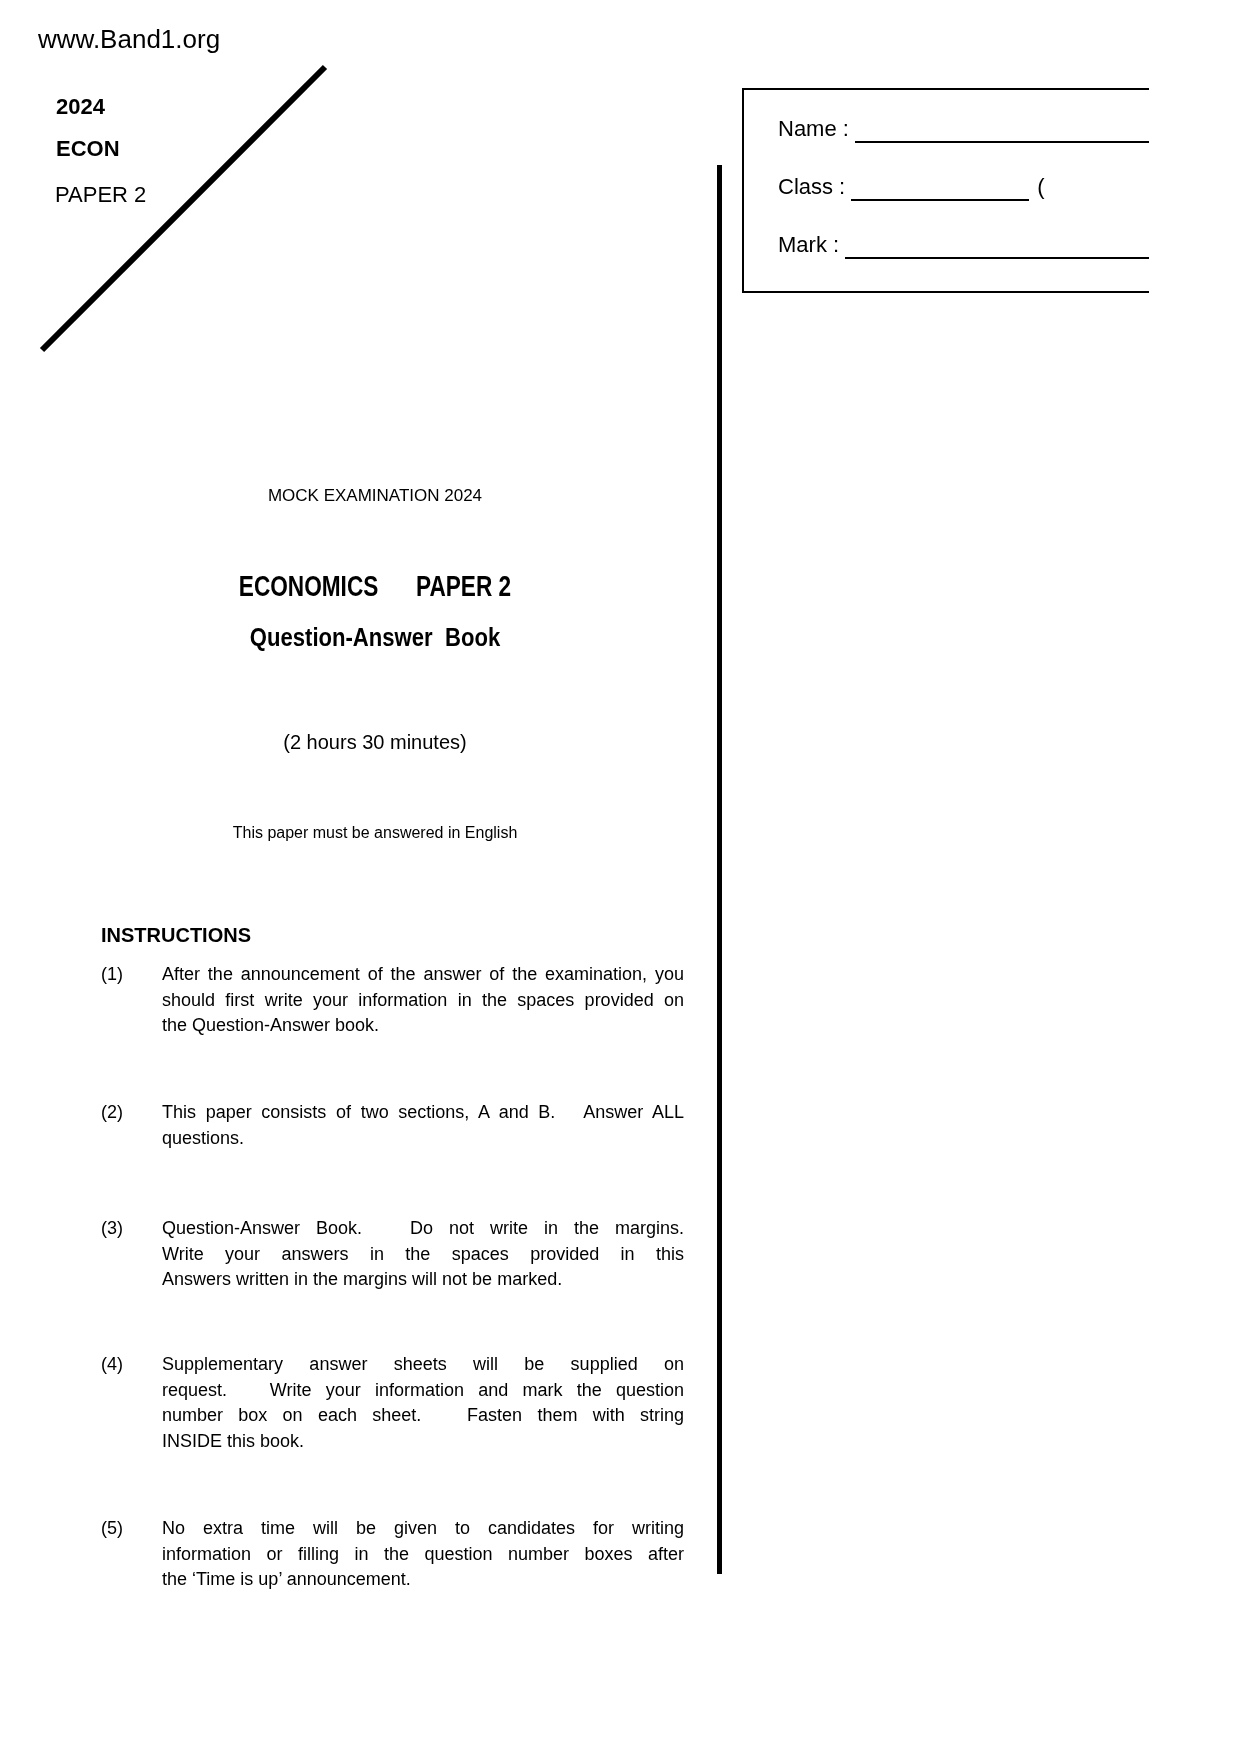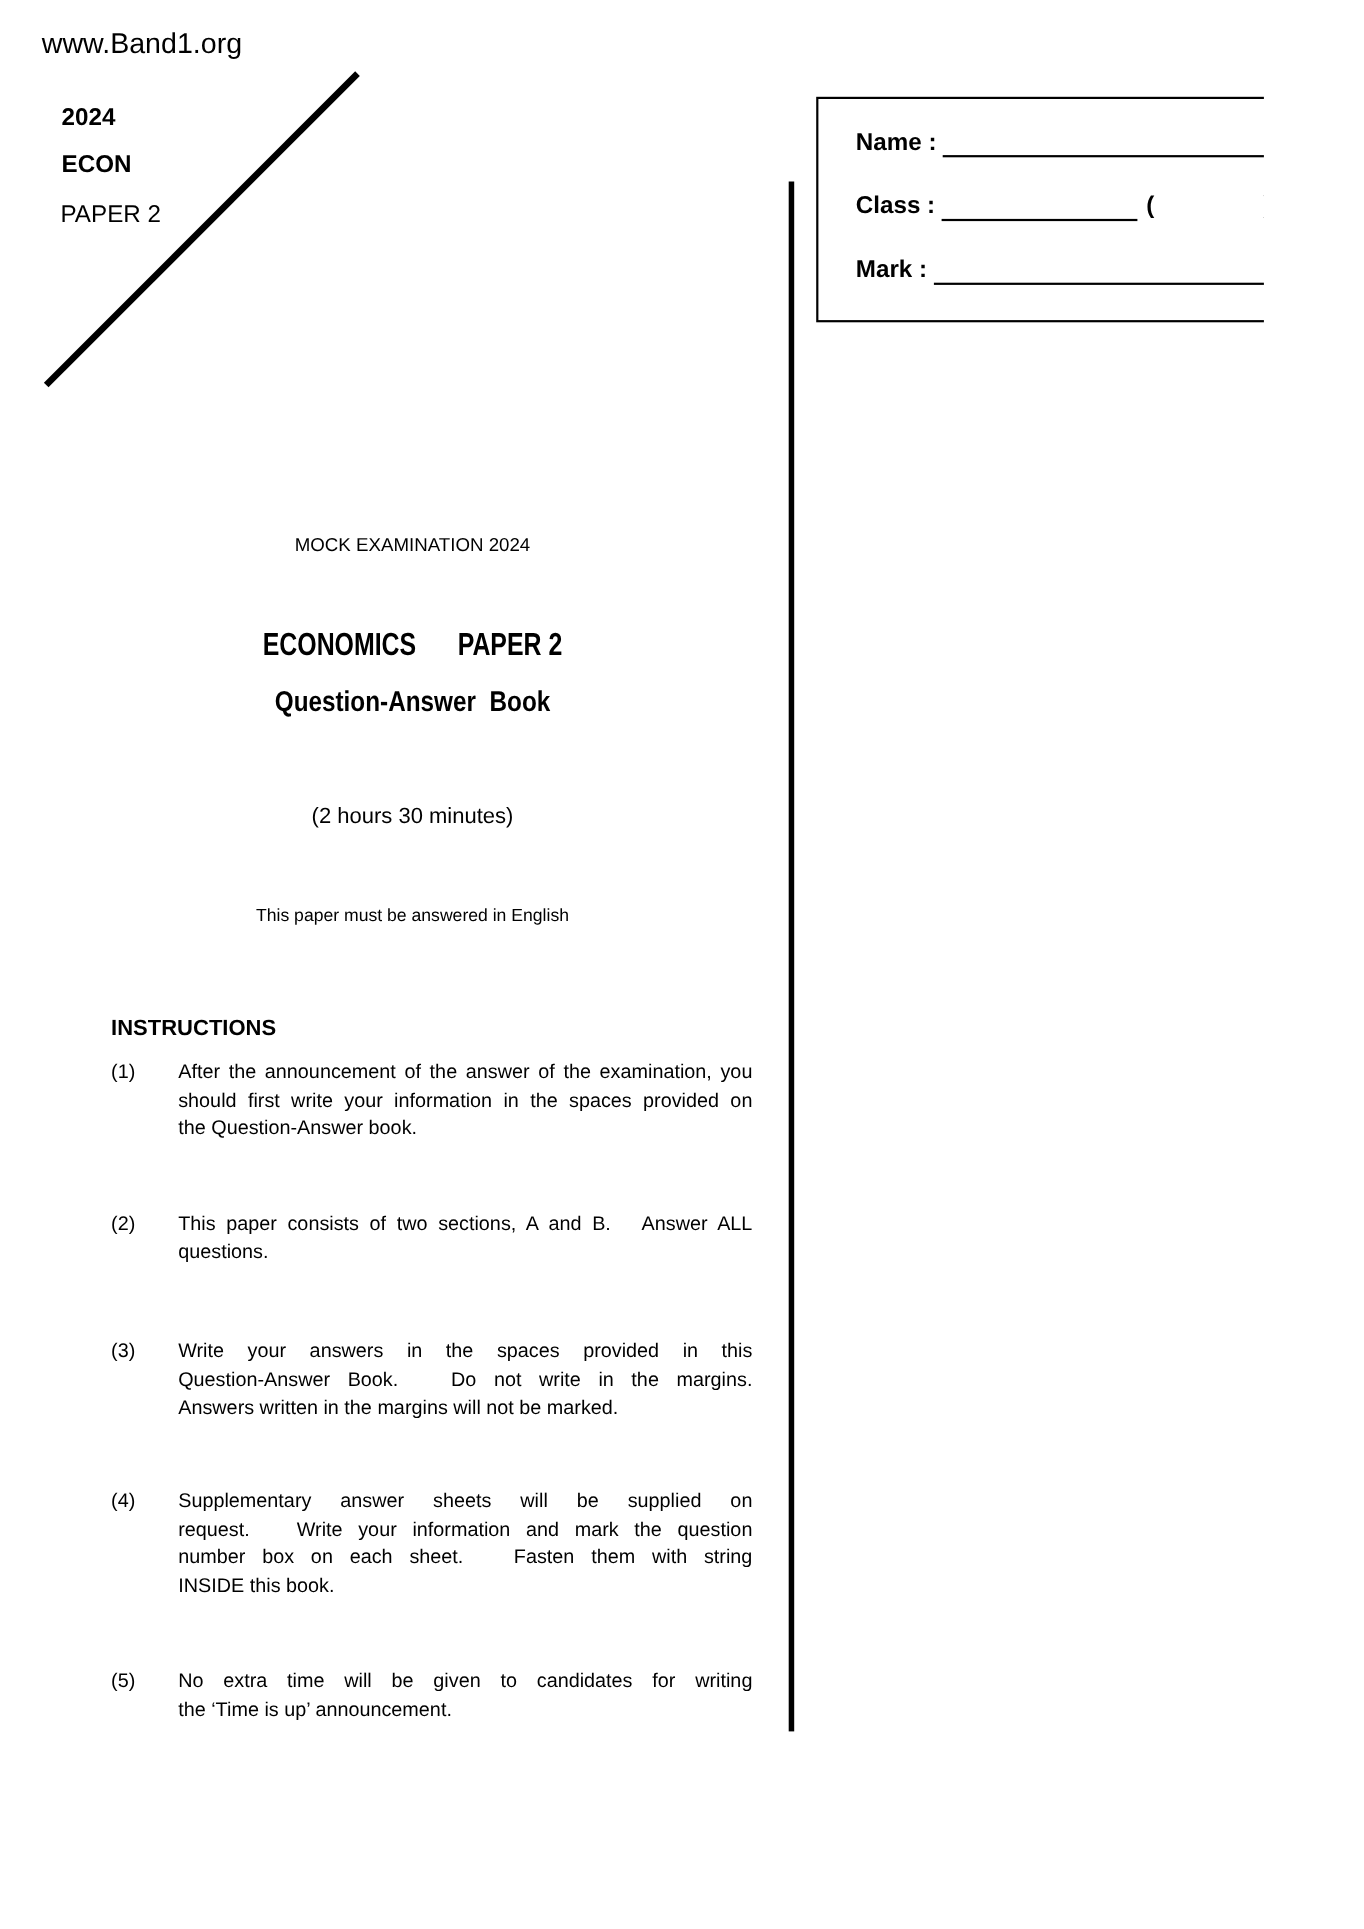--- a/index.html
+++ b/index.html
@@ -11,21 +11,21 @@
   .diag{position:absolute;left:0;top:0;}
   .corner-year{position:absolute;left:56px;top:94px;font-size:22px;font-weight:bold;}
   .corner-subject{position:absolute;left:56px;top:136px;font-size:22px;font-weight:bold;}
   .corner-paper{position:absolute;left:55px;top:182px;font-size:22px;}
 
   .info-box{
     position:absolute;left:742px;top:88px;width:446px;height:205px;
     border:2px solid #000;box-sizing:border-box;
     padding:26px 30px 0 34px;display:flex;flex-direction:column;
   }
-  .ib-row{display:flex;align-items:flex-start;height:58px;font-size:22px;font-weight:bold;}
+  .ib-row{display:flex;align-items:flex-start;height:58px;font-size:22px;}
   .ib-label{white-space:pre;}
   .uline{border-bottom:2px solid #000;height:25px;margin-left:6px;}
   .uline.grow{flex:1 1 auto;}
   .uline.class-line{flex:0 0 178px;}
   .paren{margin-left:8px;}
   .paren-gap{flex:1 1 auto;height:25px;}
 
   .vrule{position:absolute;left:717px;top:165px;width:5px;height:1409px;background:#000;}
 
   .center-line{position:absolute;left:0;width:750px;text-align:center;}
@@ -107,36 +107,37 @@
       <div class="instr-item i2">
         <div class="instr-num">(2)</div>
         <div class="instr-lines">
           <div class="line">This paper consists of two sections, A and B.   Answer ALL</div>
           <div class="line last">questions.</div>
         </div>
       </div>
       <div class="instr-item i3">
         <div class="instr-num">(3)</div>
         <div class="instr-lines">
+          <div class="line">Question-Answer Book.   Do not write in the margins.</div>
           <div class="line">Write your answers in the spaces provided in this</div>
-          <div class="line">Question-Answer Book.   Do not write in the margins.</div>
           <div class="line last">Answers written in the margins will not be marked.</div>
         </div>
       </div>
       <div class="instr-item i4">
         <div class="instr-num">(4)</div>
         <div class="instr-lines">
           <div class="line">Supplementary answer sheets will be supplied on</div>
           <div class="line">request.   Write your information and mark the question</div>
           <div class="line">number box on each sheet.   Fasten them with string</div>
           <div class="line last">INSIDE this book.</div>
         </div>
       </div>
       <div class="instr-item i5">
         <div class="instr-num">(5)</div>
         <div class="instr-lines">
           <div class="line">No extra time will be given to candidates for writing</div>
+          <div class="line">information or filling in the question number boxes after</div>
           <div class="line last">the ‘Time is up’ announcement.</div>
         </div>
       </div>
     </div>
 
 </div>
 
 </body></html>

